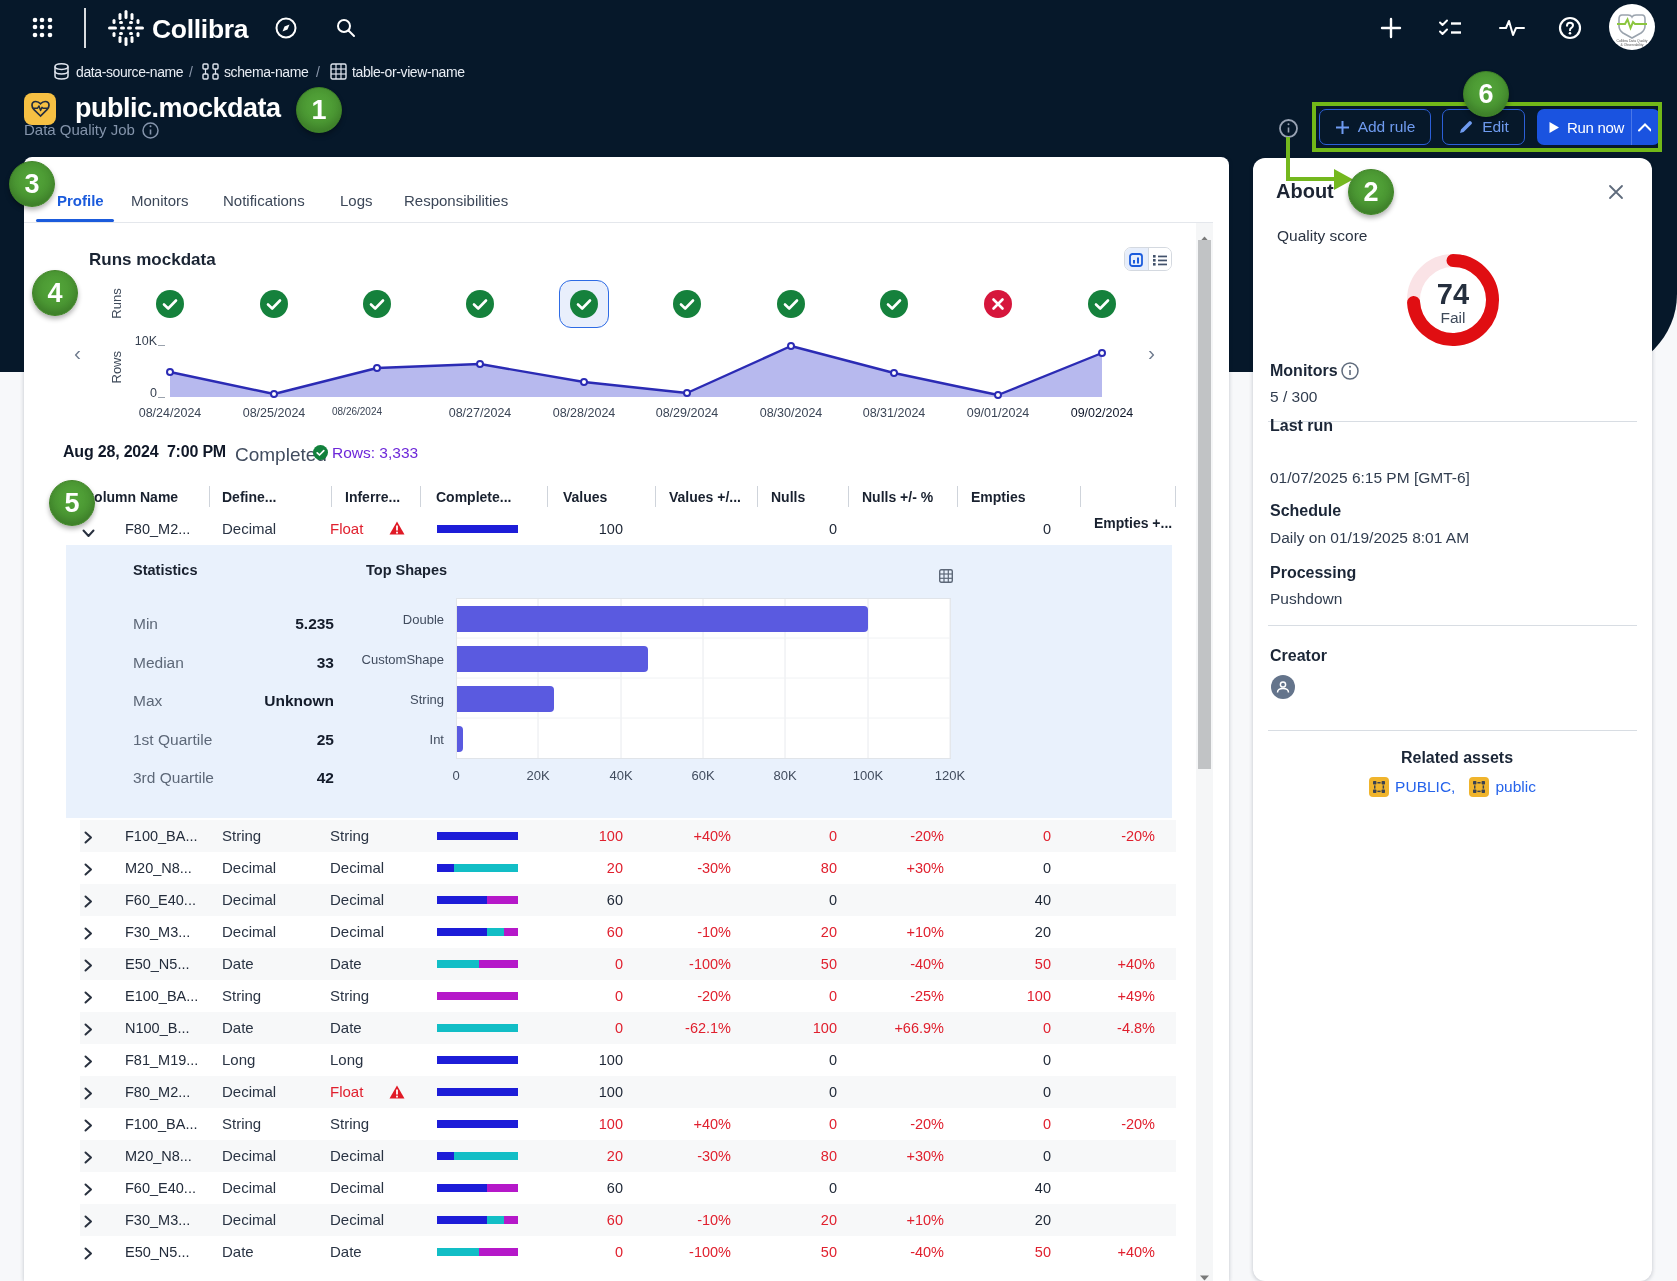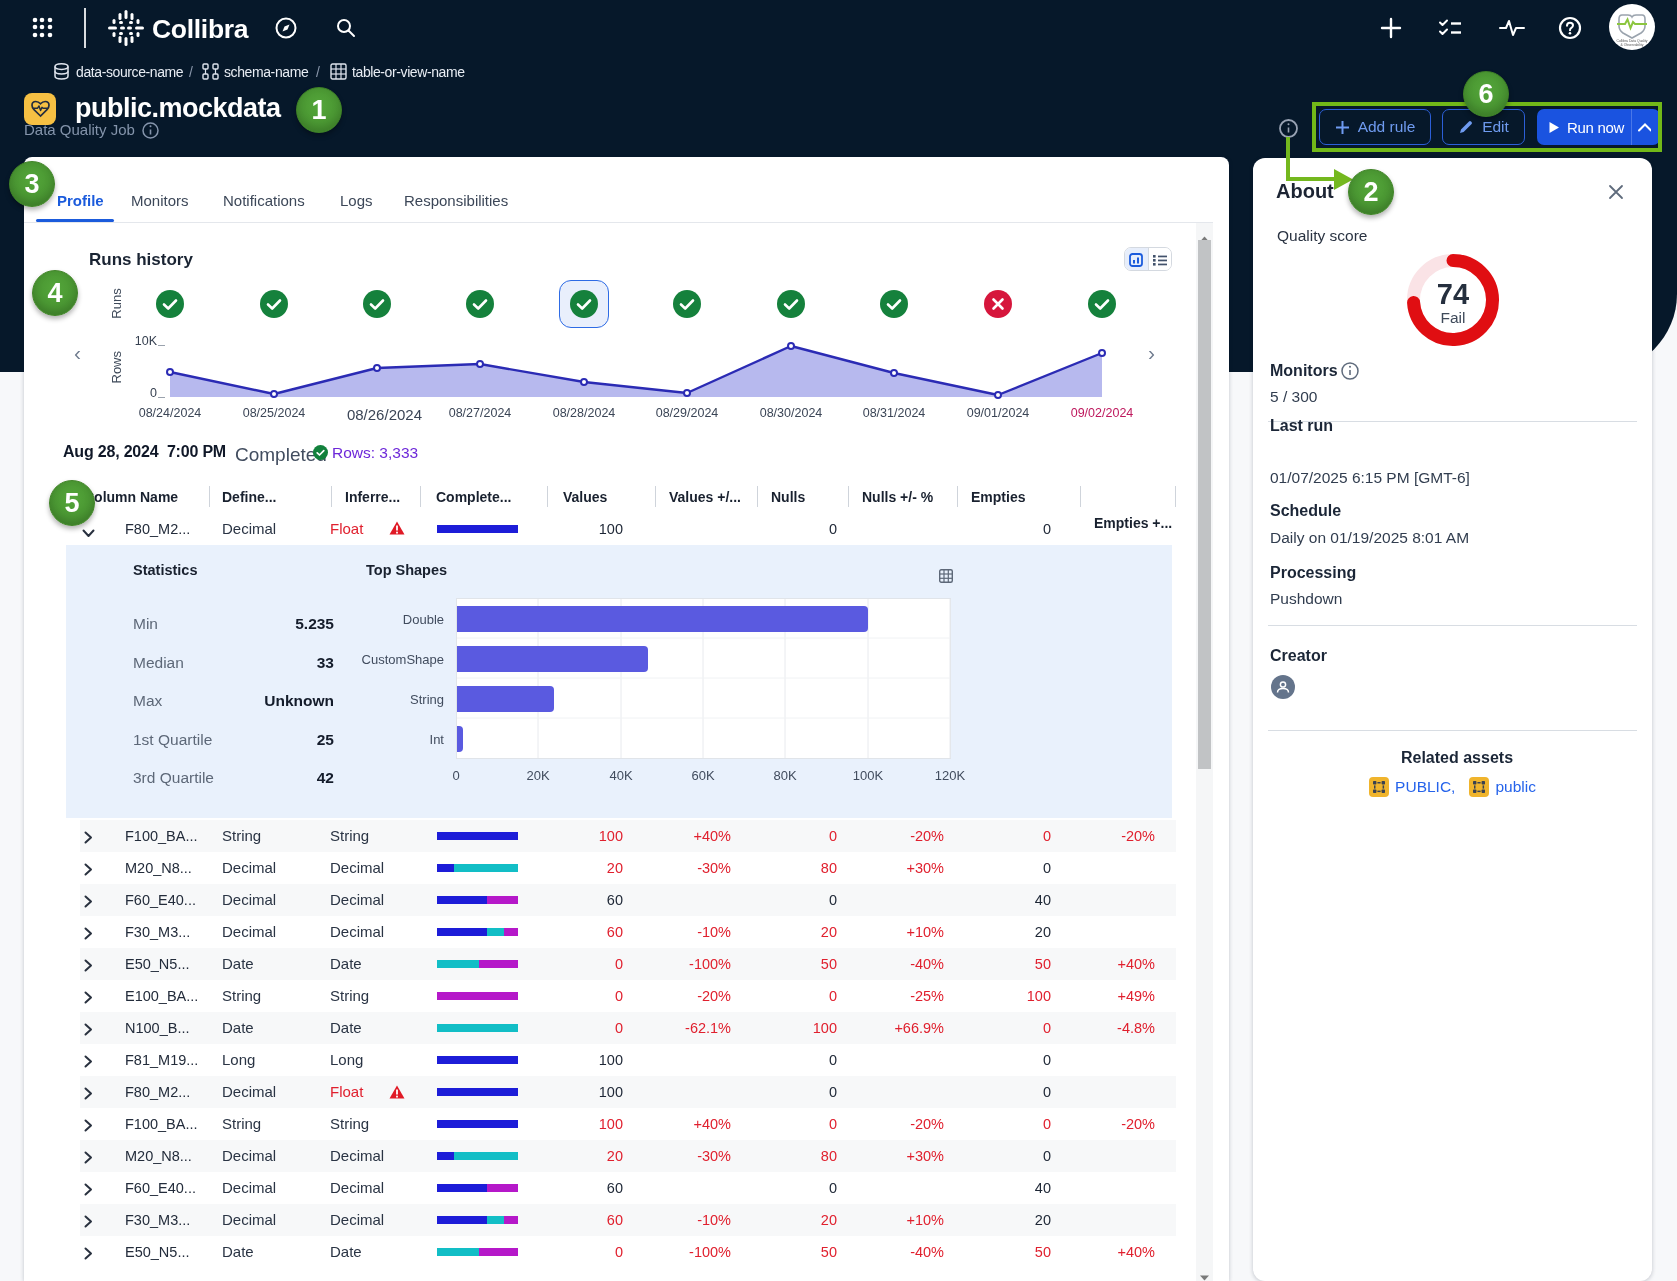--- a/index.html
+++ b/index.html
@@ -166,21 +166,21 @@
 <div class="abs" style="left:24px;top:221.5px;width:1189px;height:1px;background:#e4e7ec"></div>
 <div class="abs" style="left:36px;top:219px;width:78px;height:3px;border-radius:2px;background:#1b5bdc"></div>
 <div class="abs" style="left:1196px;top:223px;width:17px;height:1058px;background:#f5f6f7"></div>
 <div class="abs" style="left:1199px;top:229px"><svg width="11" height="8">
       <path d="M1 6.5 L5.5 1.5 L10 6.5 Z" fill="#7a7a7a"></path>
     </svg></div>
 <div class="abs" style="left:1198px;top:240px;width:13px;height:529px;background:#c1c3c5"></div>
 <div class="abs" style="left:1199px;top:1268px"><svg width="11" height="8">
       <path d="M1 1.5 L10 1.5 L5.5 6.5 Z" fill="#7a7a7a"></path>
     </svg></div>
-<div class="abs" style="left:89px;top:250px;font-size:17px;font-weight:bold;color:#1a2433">Runs history</div>
+<div class="abs" style="left:89px;top:250px;font-size:17px;font-weight:bold;color:#1a2433">Runs mockdata</div>
 <div class="abs" style="left:1124px;top:247px;width:48px;height:24px;border:1px solid #d4d9e0;border-radius:7px;overflow:hidden;display:flex">
     <div style="width:24px;height:24px;background:#e7eefb;display:flex;align-items:center;justify-content:center;border-right:1px solid #d4d9e0">
       <svg width="14" height="14">
         <rect x="1" y="1" width="12" height="12" rx="2.5" stroke="#1b5bdc" stroke-width="1.8" fill="none"></rect>
         <rect x="4" y="7" width="2" height="3.5" fill="#1b5bdc"></rect>
         <rect x="8" y="4.5" width="2" height="6" fill="#1b5bdc"></rect>
       </svg>
     </div>
     <div style="width:23px;height:24px;background:#fff;display:flex;align-items:center;justify-content:center">
       <svg width="14" height="12">
@@ -255,28 +255,28 @@
       <circle cx="320" cy="26" r="3" fill="#fff" stroke="#2b2bb4" stroke-width="2"></circle>
       <circle cx="424" cy="44" r="3" fill="#fff" stroke="#2b2bb4" stroke-width="2"></circle>
       <circle cx="527" cy="55" r="3" fill="#fff" stroke="#2b2bb4" stroke-width="2"></circle>
       <circle cx="631" cy="8" r="3" fill="#fff" stroke="#2b2bb4" stroke-width="2"></circle>
       <circle cx="734" cy="35" r="3" fill="#fff" stroke="#2b2bb4" stroke-width="2"></circle>
       <circle cx="838" cy="57" r="3" fill="#fff" stroke="#2b2bb4" stroke-width="2"></circle>
       <circle cx="942" cy="15" r="3" fill="#fff" stroke="#2b2bb4" stroke-width="2"></circle>
     </svg></div>
 <div class="abs" style="left:125px;top:406px;width:90px;text-align:center;font-size:12.5px;color:#3b4556">08/24/2024</div>
 <div class="abs" style="left:229px;top:406px;width:90px;text-align:center;font-size:12.5px;color:#3b4556">08/25/2024</div>
-<div class="abs" style="left:332px;top:406px;width:90px;text-align:right;font-size:15px;color:#3b4556">08/26/2024</div>
+<div class="abs" style="left:332px;top:406px;width:90px;text-align:left;font-size:10px;color:#3b4556">08/26/2024</div>
 <div class="abs" style="left:435px;top:406px;width:90px;text-align:center;font-size:12.5px;color:#3b4556">08/27/2024</div>
 <div class="abs" style="left:539px;top:406px;width:90px;text-align:center;font-size:12.5px;color:#3b4556">08/28/2024</div>
 <div class="abs" style="left:642px;top:406px;width:90px;text-align:center;font-size:12.5px;color:#3b4556">08/29/2024</div>
 <div class="abs" style="left:746px;top:406px;width:90px;text-align:center;font-size:12.5px;color:#3b4556">08/30/2024</div>
 <div class="abs" style="left:849px;top:406px;width:90px;text-align:center;font-size:12.5px;color:#3b4556">08/31/2024</div>
 <div class="abs" style="left:953px;top:406px;width:90px;text-align:center;font-size:12.5px;color:#3b4556">09/01/2024</div>
-<div class="abs" style="left:1057px;top:406px;width:90px;text-align:center;font-size:12.5px;color:#be185d">09/02/2024</div>
+<div class="abs" style="left:1057px;top:406px;width:90px;text-align:center;font-size:12.5px;color:#0f172a">09/02/2024</div>
 <div class="abs" style="left:63px;top:443px;font-size:16px;letter-spacing:-.2px;font-weight:bold;color:#101828">Aug 28, 2024&nbsp; 7:00 PM</div>
 <div class="abs" style="left:235px;top:444px;font-size:19px;color:#424d5f">Completed</div>
 <div class="abs" style="left:313px;top:445px"><svg width="15" height="15">
       <circle cx="7.5" cy="7.5" r="7.5" fill="#12813c"></circle>
       <path d="M4.2 7.8 L6.5 10 L10.8 5.6" stroke="#fff" stroke-width="1.7" fill="none" stroke-linecap="round" stroke-linejoin="round"></path>
     </svg></div>
 <div class="abs" style="left:332px;top:444px;font-size:15.5px;color:#6d28d9">Rows: 3,333</div>
 <div class="abs hdtxt" style="left:84px;top:489px">Column Name</div>
 <div class="abs hdtxt" style="left:222px;top:489px">Define...</div>
 <div class="abs hdtxt" style="left:345px;top:489px">Inferre...</div>

